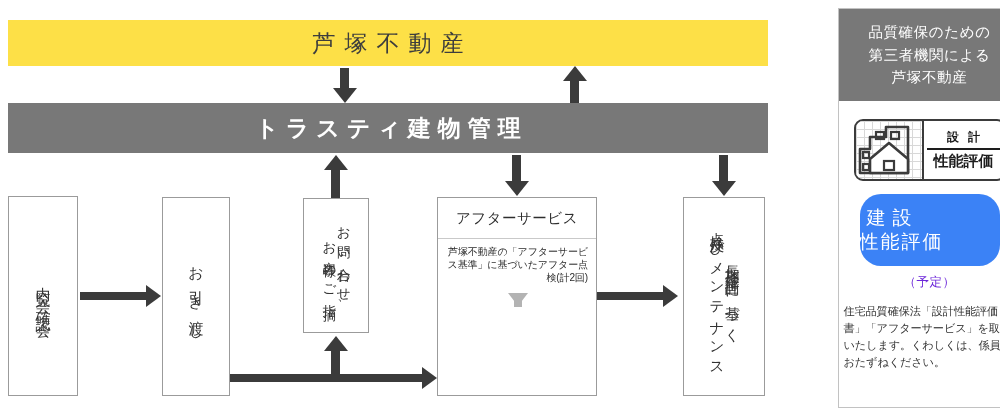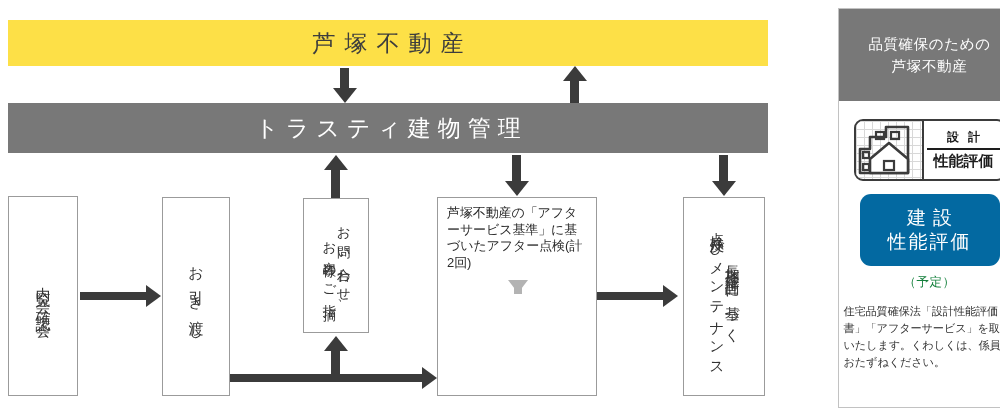--- a/index.html
+++ b/index.html
@@ -13,21 +13,21 @@
   
   .banner{position:absolute;display:flex;align-items:center;justify-content:center;}
   #banner-dev{
     left:8px;top:20px;width:760px;height:46px;
     background:#fde047;color:#3d3d3d;
     font-size:23px;letter-spacing:9px;text-indent:9px;font-weight:400;
   }
   #banner-mgmt{
     left:8px;top:103px;width:760px;height:50px;
     background:#787878;color:#ffffff;
-    font-size:23px;letter-spacing:7px;text-indent:7px;font-weight:400;
+    font-size:23px;letter-spacing:7px;text-indent:7px;font-weight:700;
   }
 
   
   .vbox{
     position:absolute;border:1px solid #9b9b9b;background:#ffffff;
     display:flex;flex-direction:row-reverse;justify-content:center;align-items:center;
     box-sizing:border-box;
   }
   .vcol{
     writing-mode:vertical-rl;text-orientation:upright;
@@ -50,21 +50,21 @@
   #after-title{
     height:40px;flex:none;border-bottom:1px solid #c9c9c9;
     display:flex;align-items:center;justify-content:center;
     font-size:14.5px;letter-spacing:0.5px;color:#2e2e2e;
   }
   #after-body{
     flex:1;padding:7px 8px 4px 9px;display:flex;flex-direction:column;
     align-items:stretch;
   }
   .after-txt{
-    font-size:13px;line-height:1.28;color:#2b2b2b;letter-spacing:-0.1px;
+    font-size:10px;line-height:1.28;color:#2b2b2b;letter-spacing:-0.1px;text-align:right;
   }
   .after-arrow{
     width:100%;height:28px;display:flex;align-items:center;justify-content:center;
     margin:1px 0 2px 0;
   }
   .stem-v{position:absolute;background:#3b3b3b;width:9px;}
   .head-down{
     position:absolute;width:0;height:0;
     border-left:12px solid transparent;border-right:12px solid transparent;
     border-top:15px solid #3b3b3b;
@@ -113,27 +113,27 @@
     background-size:8px 8px;
   }
   #emblem-right{
     flex:1;display:flex;flex-direction:column;align-items:center;
     justify-content:center;padding:3px 2px;
   }
   .em-top{font-size:12px;font-weight:bold;letter-spacing:9px;text-indent:9px;color:#1d1d1d;}
   .em-rule{width:74px;height:2px;background:#1d1d1d;margin:2px 0 2px 0;}
   .em-bot{font-size:15px;font-weight:bold;letter-spacing:0px;color:#1d1d1d;}
   #badge{
-    margin-top:13px;width:140px;height:72px;border-radius:11px;background:#0369a1;
-    color:#ffffff;display:flex;flex-direction:column;align-items:center;
+    margin-top:13px;width:140px;height:72px;border-radius:21px;background:#3b82f6;
+    color:#ffffff;display:flex;flex-direction:column;align-items:flex-start;
     justify-content:center;line-height:1.25;
   }
   .badge-l1{font-size:19px;letter-spacing:7px;text-indent:7px;}
   .badge-l2{font-size:19px;letter-spacing:2px;}
-  #yotei{margin-top:8px;font-size:12.5px;color:#15803d;letter-spacing:0.5px;font-family:Liberation Serif, serif;}
+  #yotei{margin-top:8px;font-size:12.5px;color:#6d28d9;letter-spacing:0.5px;font-family:Liberation Serif, serif;}
   #panel-note{
     margin-top:12px;width:172px;font-size:11.2px;line-height:1.52;
     color:#333333;letter-spacing:-0.15px;text-align:left;
   }
 </style>
 </head>
 <body>
 
 <div class="canvas">
 
@@ -191,20 +191,21 @@
   <div>
     <div class="stem-h" style="left:230px;top:374px;width:194px;"></div>
     <div class="head-right" style="left:422px;top:367px;"></div>
   </div>
   <div>
     <div class="stem-v" style="left:331px;top:348px;height:30px;"></div>
     <div class="head-up" style="left:323.5px;top:336px;"></div>
   </div>
 
   <div id="box-after">
+    <div id="after-title">アフターサービス</div>
     <div id="after-body">
       <div class="after-txt">芦塚不動産の「アフターサービス基準」に基づいたアフター点検(計2回)</div>
       <div class="after-arrow">
         <div class="grey-arrow-down">
             <div class="grey-arrow-stem"></div>
           </div>
       </div>
     </div>
   </div>
 
@@ -214,20 +215,21 @@
   </div>
 
   <div class="vbox" id="box-choki">
     <span class="vcol">長期修繕計画に基づく</span>
     <span class="vcol">点検及びメンテナンス</span>
   </div>
 
   <div id="panel">
     <div id="panel-header">
       <span>品質確保のための</span>
+      <span>第三者機関による</span>
       <span>芦塚不動産</span>
     </div>
 
     <div id="emblem">
       <div id="emblem-left">
         <svg width="66" height="57" viewBox="0 0 66 57">
           <g fill="none" stroke="#3b3b3b" stroke-width="2.6" stroke-linejoin="round">
             <path d="M4 52 V28 H14 V16 H30 V6 H52 V52 Z"></path>
             <path d="M33 22 L14 38 V52 H52 V38 Z" fill="#ffffff"></path>
           </g>

